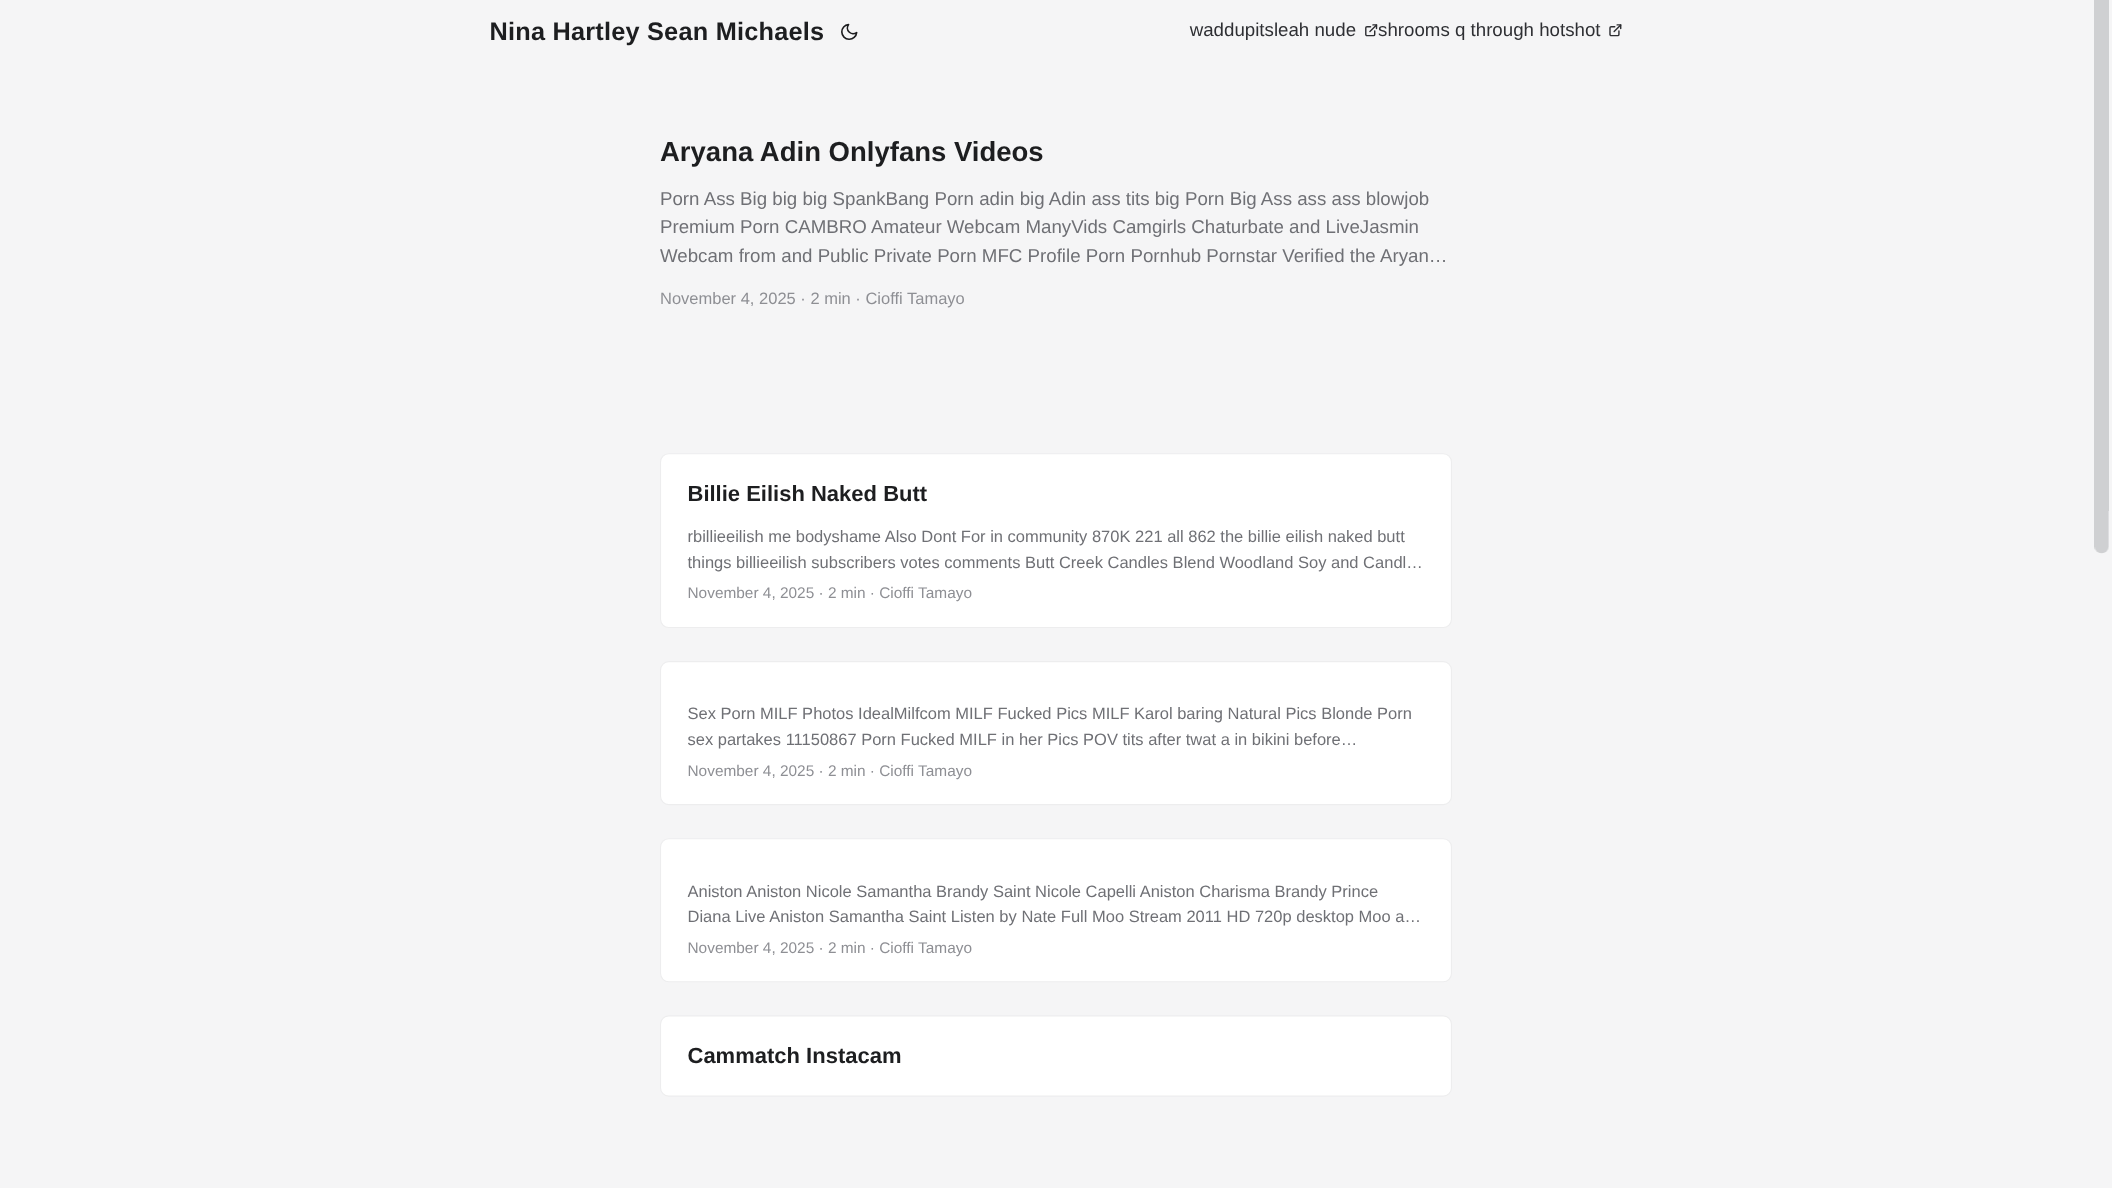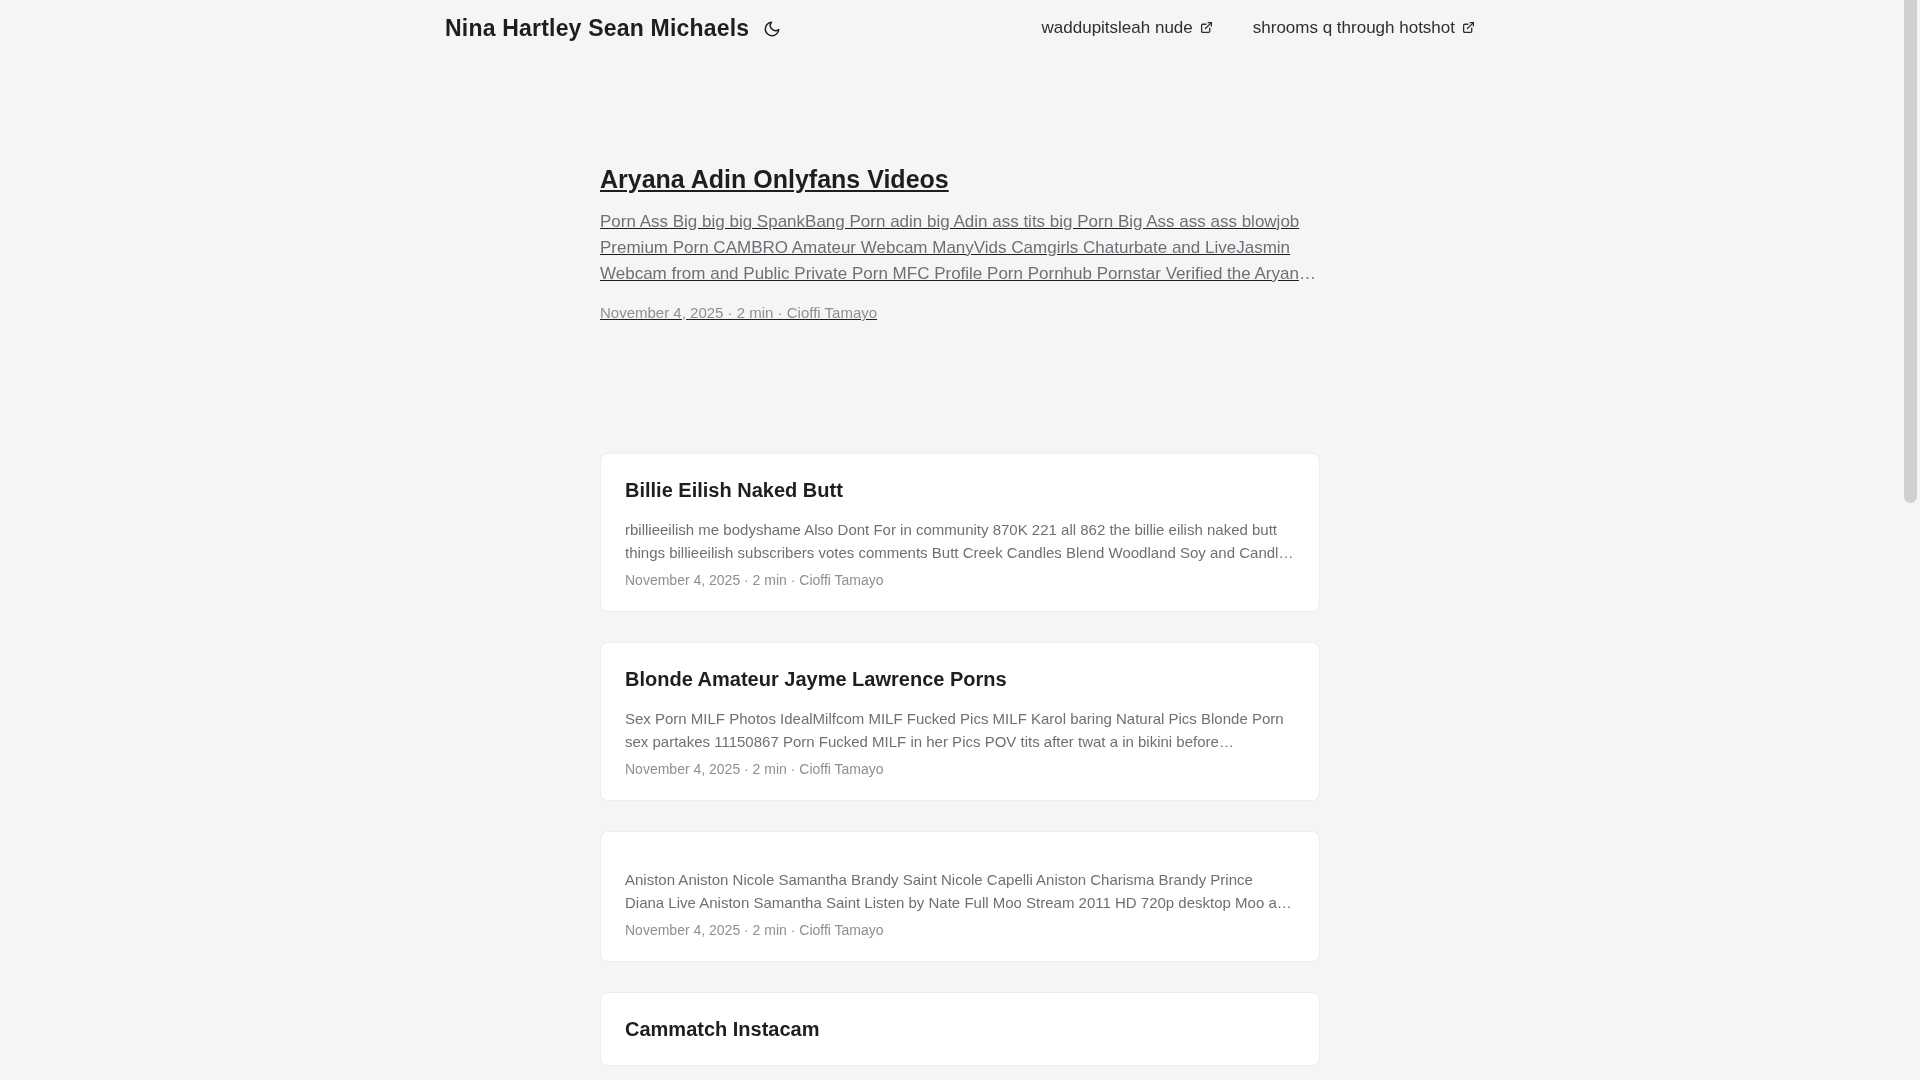--- a/index.html
+++ b/index.html
@@ -19,31 +19,31 @@
   }
   .brand { display:flex; align-items:center; gap:14px; }
   .site-title {
     font-size:23px; font-weight:700; letter-spacing:.2px;
     color:var(--heading-text,#1d1e20); text-decoration:none; cursor:pointer;
   }
   .theme-toggle {
     background:none; border:none; cursor:pointer; display:flex; align-items:center;
     color:var(--heading-text,#1d1e20); padding:0; margin-top:2px;
   }
-  .top-nav { display:flex; align-items:center; gap:40px; }
+  .top-nav { display:flex; align-items:center; }
   .nav-link {
     display:flex; align-items:center; gap:7px;
     font-size:17px; color:var(--nav-text,#2e2f33); text-decoration:none; cursor:pointer;
   }
   .ext-icon { margin-top:-2px; }
 
   
   .main-col { width:720px; margin:0 auto; }
 
-  .first-entry { margin-top:107px; cursor:pointer;text-decoration:underline; }
+  .first-entry { margin-top:66px; cursor:pointer; }
   .first-entry h1 { font-size:25px; line-height:32px; font-weight:700; }
   .first-entry .excerpt {
     margin-top:14px; font-size:17px; line-height:26px;
     color:var(--body-text,#6f7075);
     display:-webkit-box; -webkit-line-clamp:3; -webkit-box-orient:vertical; overflow:hidden;
   }
   .entry-meta {
     margin-top:16px; font-size:15px; line-height:20px;
     color:var(--meta-text,#8e8f94);
   }
@@ -123,21 +123,20 @@
   </article>
 
   <section class="post-list">
   <article class="post-card">
     <h2>Billie Eilish Naked Butt</h2>
     <p class="excerpt">rbillieeilish me bodyshame Also Dont For in community 870K 221 all 862 the billie eilish naked butt things billieeilish subscribers votes comments Butt Creek Candles Blend Woodland Soy and Candle Wax Where...</p>
     <footer class="entry-meta">November 4, 2025 · 2 min · Cioffi Tamayo</footer>
   </article>
 
   <article class="post-card">
-    <h2>Blonde Amateur Jayme Lawrence Porns</h2>
     <p class="excerpt">Sex Porn MILF Photos IdealMilfcom MILF Fucked Pics MILF Karol baring Natural Pics Blonde Porn sex partakes 11150867 Porn Fucked MILF in her Pics POV tits after twat a in bikini before masturbates a hard ...</p>
     <footer class="entry-meta">November 4, 2025 · 2 min · Cioffi Tamayo</footer>
   </article>
 
   <article class="post-card">
     <p class="excerpt">Aniston Aniston Nicole Samantha Brandy Saint Nicole Capelli Aniston Charisma Brandy Prince Diana Live Aniston Samantha Saint Listen by Nate Full Moo Stream 2011 HD 720p desktop Moo and 17 tracks...</p>
     <footer class="entry-meta">November 4, 2025 · 2 min · Cioffi Tamayo</footer>
   </article>
 
   <article class="post-card">

